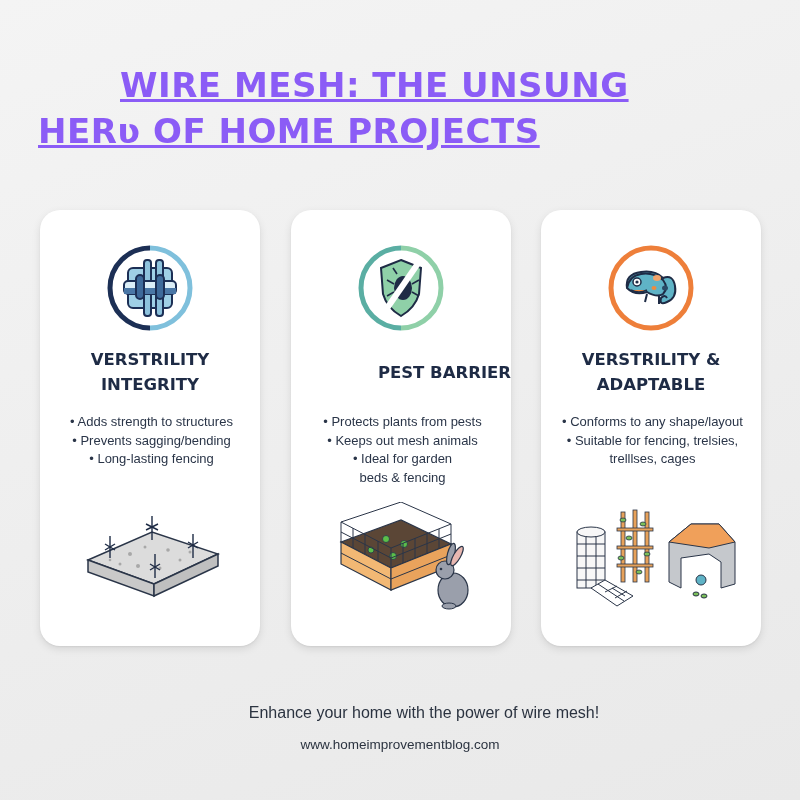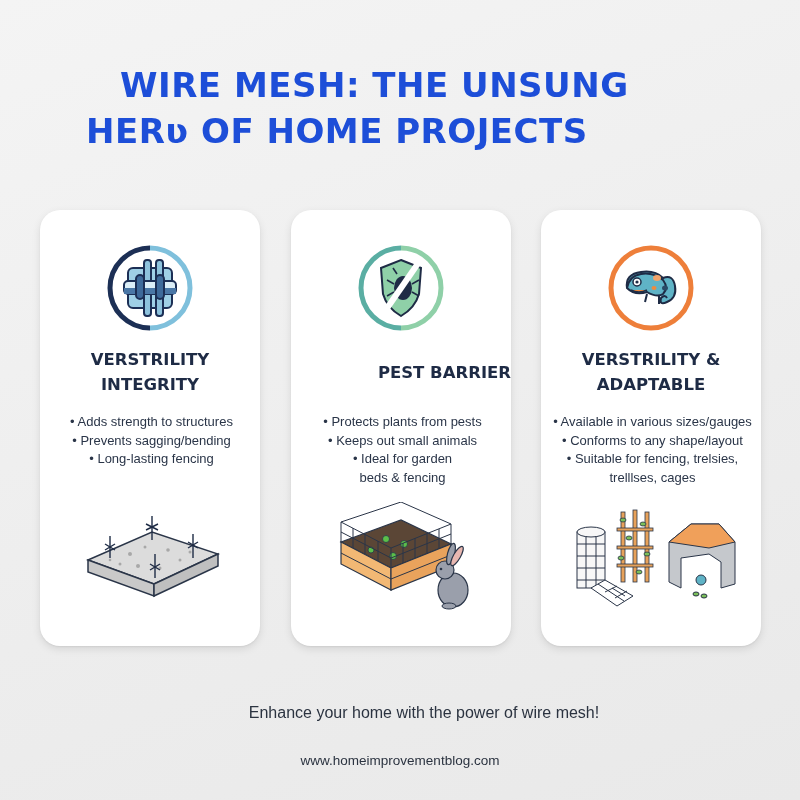--- a/index.html
+++ b/index.html
@@ -7,24 +7,24 @@
   body {
     background: linear-gradient(160deg, #f4f4f4 0%, #ededed 60%, #e9e9e9 100%);
     font-family: "Liberation Sans", "DejaVu Sans", sans-serif;
     color: #1e2b45;
     position: relative;
   }
   .title {
     position: absolute; left: 0; top: 62px; width: 800px;
     font-family: "DejaVu Sans", "Liberation Sans", sans-serif;
     font-weight: bold; font-size: 34px; line-height: 46px;
-    color: #1d4ed8; letter-spacing: 0.5px;
+    color: #8b5cf6; letter-spacing: 0.5px; text-decoration: underline;
   }
   .title .l1 { display: block; padding-left: 120px; }
-  .title .l2 { display: block; padding-left: 86px; }
+  .title .l2 { display: block; padding-left: 38px; }
   .card {
     position: absolute; top: 210px; width: 220px; height: 436px;
     background: #fff; border-radius: 20px;
     box-shadow: 0 3px 8px rgba(0,0,0,0.10), 0 1px 2px rgba(0,0,0,0.06);
   }
   .card.c1 { left: 40px; }
   .card.c2 { left: 291px; }
   .card.c3 { left: 541px; padding-left: 8px; }
   .badge {
     position: absolute; left: 66px; top: 34px; width: 88px; height: 88px;
@@ -43,21 +43,21 @@
   }
   .bullets div { white-space: nowrap; }
   .illus { position: absolute; left: 10px; top: 292px; width: 200px; height: 120px; }
   .illus svg { width: 200px; height: 120px; display: block; }
   .tagline {
     position: absolute; left: 0; top: 704px; width: 800px; text-align: center;
     font-size: 16px; color: #2b3340; margin-left: 24px;
   }
   .url {
     position: absolute; left: 0; top: 737px; width: 800px; text-align: center;
-    font-size: 13.5px; color: #2b3340; margin-top: 16px;
+    font-size: 13.5px; color: #2b3340;
   }
 </style>
 </head>
 <body>
 
 <h1 class="title">
   <span class="l1">WIRE MESH: THE UNSUNG</span>
   <span class="l2">HERʋ OF HOME PROJECTS</span>
 </h1>
 
@@ -134,21 +134,21 @@
           <path d="M55 48 L62 52"></path>
       </g>
       <line x1="62" y1="18" x2="26" y2="70" stroke="#ffffff" stroke-width="6"></line>
     </svg>
   </div>
   <div class="card-title one">
     <div>PEST BARRIER</div>
   </div>
   <div class="bullets">
     <div>• Protects plants from pests</div>
-    <div>• Keeps out small animals</div>
+    <div>• Keeps out mesh animals</div>
     <div>• Ideal for garden</div>
     <div>beds &amp; fencing</div>
   </div>
   <div class="illus">
     <svg viewBox="0 0 200 120">
       <polygon points="40,40 100,18 150,42 90,66" fill="#5b4636" stroke="#2a3548" stroke-width="1.2"></polygon>
       <polygon points="40,40 90,66 90,88 40,62" fill="#f2b874" stroke="#2a3548" stroke-width="1.2"></polygon>
       <polygon points="90,66 150,42 150,64 90,88" fill="#e9a35c" stroke="#2a3548" stroke-width="1.2"></polygon>
       <line x1="40" y1="51" x2="90" y2="77" stroke="#2a3548" stroke-width="1"></line>
       <line x1="90" y1="77" x2="150" y2="53" stroke="#2a3548" stroke-width="1"></line>
@@ -198,21 +198,20 @@
       <ellipse cx="58" cy="44" rx="3" ry="2.5" fill="#2a4a66"></ellipse>
       <ellipse cx="47" cy="44" rx="2.5" ry="2" fill="#ee8a3e"></ellipse>
       <path d="M40 50 L38 58 M52 52 L52 60" stroke="#1e2b45" stroke-width="2"></path>
     </svg>
   </div>
   <div class="card-title two">
     <div>VERSTRILITY &amp;</div>
     <div>ADAPTABLE</div>
   </div>
   <div class="bullets">
-    <div>• Available in various sizes/gauges</div>
     <div>• Conforms to any shape/layout</div>
     <div>• Suitable for fencing, trelsies,</div>
     <div>trelllses, cages</div>
   </div>
   <div class="illus">
     <svg viewBox="0 0 200 120">
       <g stroke="#2a3548" stroke-width="1" fill="#f7f7f7">
         <rect x="26" y="30" width="28" height="56"></rect>
         <ellipse cx="40" cy="30" rx="14" ry="5"></ellipse>
         <line x1="26" y1="42" x2="54" y2="42"></line>

